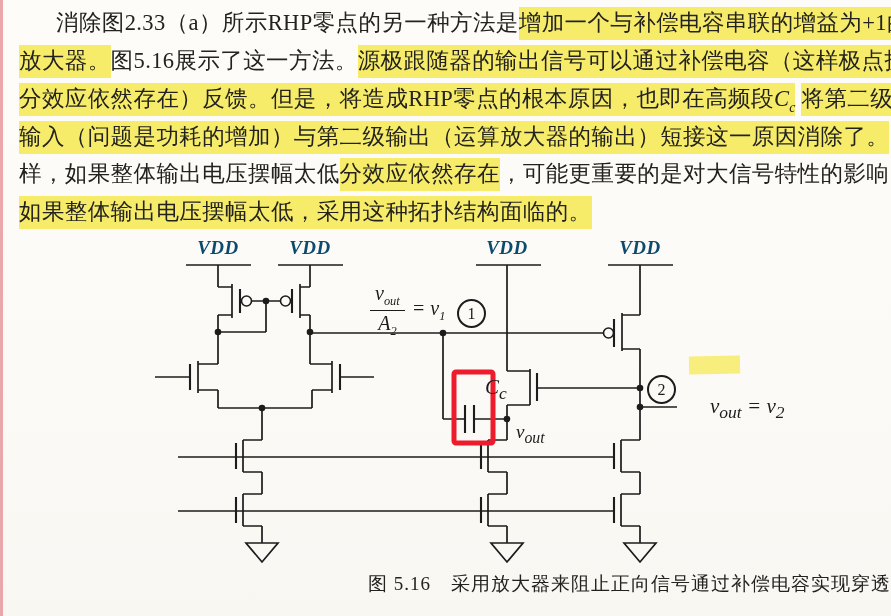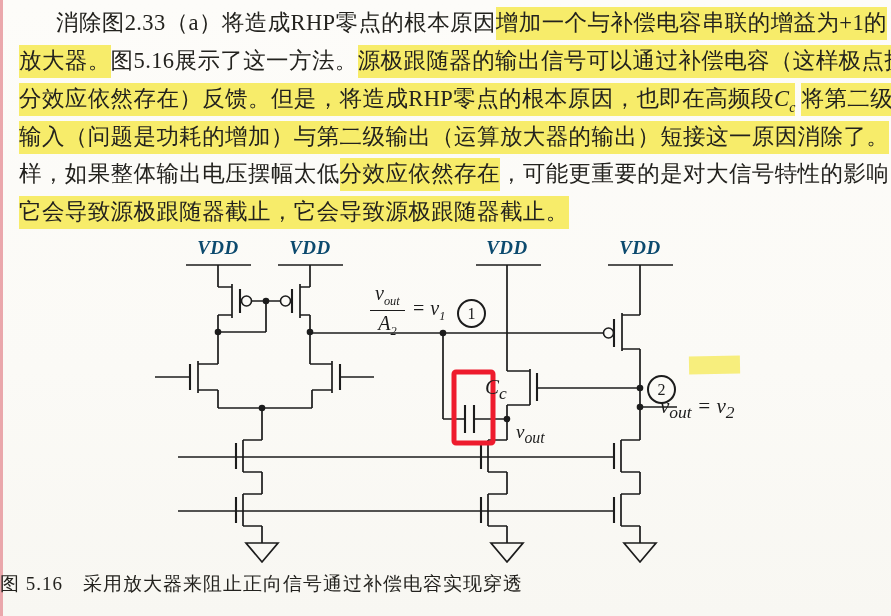--- a/index.html
+++ b/index.html
@@ -33,54 +33,54 @@
   .frac-bar{align-self:stretch;border-top:1.8px solid #1c1c1c;height:0;}
   .frac-den{padding:1px 5px 0;}
   .node-circ{
     position:absolute;width:25px;height:25px;border:2px solid #1c1c1c;border-radius:50%;
     display:flex;align-items:center;justify-content:center;
     font:16px "Liberation Serif",serif;color:#1c1c1c;background:transparent;
   }
   .lbl{position:absolute;font:italic 19px "Liberation Serif",serif;color:#1c1c1c;white-space:nowrap;}
   .cap-lbl{font-size:21px;}
   .caption{
-    position:absolute;left:0;top:571px;width:891px;text-align:left;
+    position:absolute;left:0;top:571px;width:891px;text-align:right;
     font-size:19px;letter-spacing:1px;color:#23221e;
   }
   svg{position:absolute;left:0;top:0;}
   .wire{stroke:#1c1c1c;stroke-width:1.7;fill:none;}
   .gate{stroke:#1c1c1c;stroke-width:2.1;fill:none;}
   .dot{fill:#1c1c1c;stroke:none;}
   .bubble{fill:#fcfbf7;stroke:#1c1c1c;stroke-width:1.6;}
   .gnd{stroke:#1c1c1c;stroke-width:1.7;fill:none;}
   .redbox{stroke:#ee1b2d;stroke-width:5;fill:none;}
   .ymark{fill:#f7ee7d;}
 </style>
 </head>
 <body>
 
 <div class="edge-line"></div>
 
 <div class="para-line" style="top:9px;padding-left:37px;">
-  <span class="seg">消除图2.33（a）将造成RHP零点的根本原因</span><span class="seg hl">增加一个与补偿电容串联的增益为+1的</span>
+  <span class="seg">消除图2.33（a）所示RHP零点的另一种方法是</span><span class="seg hl">增加一个与补偿电容串联的增益为+1的</span>
 </div>
 <div class="para-line" style="top:47px;">
   <span class="seg hl">放大器。</span><span class="seg">图5.16展示了这一方法。</span><span class="seg hl">源极跟随器的输出信号可以通过补偿电容（这样极点拆</span>
 </div>
 <div class="para-line" style="top:85px;">
   <span class="seg hl">分效应依然存在）反馈。但是，将造成RHP零点的根本原因，也即在高频段</span><span class="seg hl cc-sym"><span>C</span><sub>c</sub></span><span class="seg hl gap-l">将第二级的</span>
 </div>
 <div class="para-line" style="top:123px;">
   <span class="seg hl">输入（问题是功耗的增加）与第二级输出（运算放大器的输出）短接这一原因消除了。</span><span class="seg">同</span>
 </div>
 <div class="para-line" style="top:160px;">
   <span class="seg">样，如果整体输出电压摆幅太低</span><span class="seg hl">分效应依然存在</span><span class="seg">，可能更重要的是对大信号特性的影响。</span>
 </div>
 <div class="para-line" style="top:198px;">
-  <span class="seg hl">它会导致源极跟随器截止，它会导致源极跟随器截止。</span>
+  <span class="seg hl">如果整体输出电压摆幅太低，采用这种拓扑结构面临的。</span>
 </div>
 
 <svg width="891" height="616" viewBox="0 0 891 616">
 
   <rect class="ymark" x="689" y="356" width="51" height="18" transform="rotate(-1 714 365)"></rect>
 
   <g>
     <path class="wire" d="M186 265 H251 M218 265 V287
                          M278 265 H343 M310 265 V287
                          M476 265 H541 M507 265 V371
@@ -174,15 +174,15 @@
     <span>1</span>
   </div>
 <div class="node-circ" style="left:647px;top:375px;">
     <span>2</span>
   </div>
 
 <div class="lbl cap-lbl" style="left:485px;top:375px;"><span>C</span><sub>c</sub></div>
 
 <div class="lbl" style="left:516px;top:421px;"><span>v</span><sub>out</sub></div>
 
-<div class="lbl cap-lbl" style="left:660px;top:394px;"><span>v</span><sub>out</sub><span> = </span><span>v</span><sub>2</sub></div>
+<div class="lbl cap-lbl" style="left:710px;top:394px;"><span>v</span><sub>out</sub><span> = </span><span>v</span><sub>2</sub></div>
 
 <div class="caption">图 5.16　采用放大器来阻止正向信号通过补偿电容实现穿透</div>
 
 </body></html>

